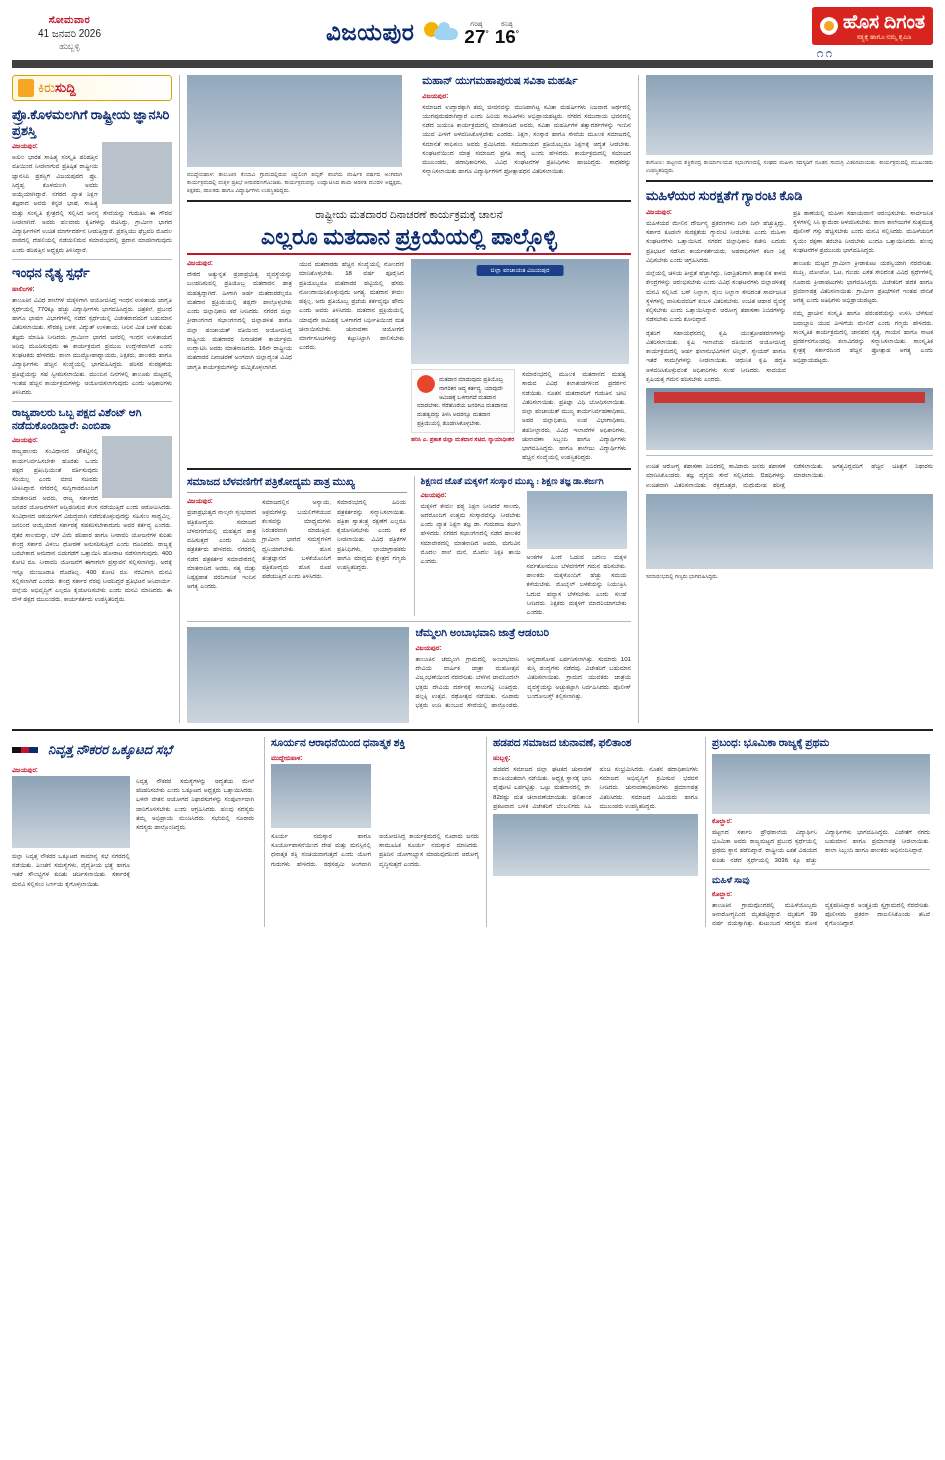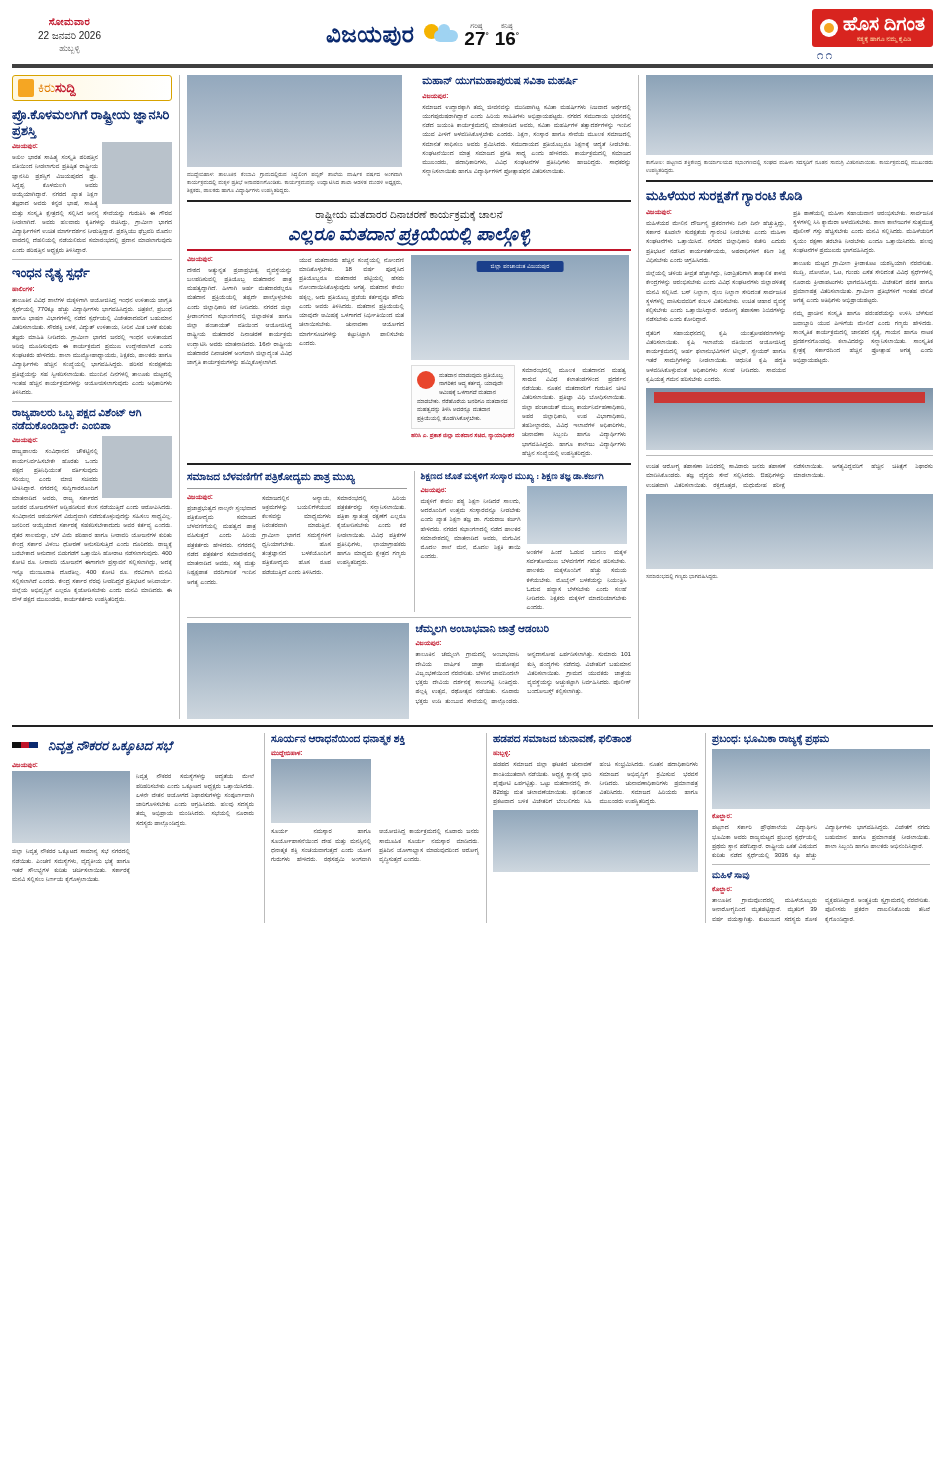--- a/index.html
+++ b/index.html
@@ -18,21 +18,21 @@
     padding: 10px 12px;
     position: relative;
     background: #fff;
   }
 
   
   .masthead {
     display: flex;
     align-items: center;
     justify-content: space-between;
-    border-bottom: 4px solid #404040;
+    border-bottom: 8px solid #404040;
     padding-bottom: 4px;
     height: 58px;
   }
   .mast-left { width: 115px; text-align:center; line-height:1.25; }
   .mast-day {
     color:#c0152a; font-weight:bold; font-size:10px; letter-spacing:.5px;
   }
   .mast-date { font-size:10px; color:#222; margin-top:1px; }
   .mast-city { font-size:8.5px; color:#555; margin-top:1px;}
   .mast-center { flex:1; display:flex; align-items:center; justify-content:center; gap:10px;}
@@ -75,21 +75,21 @@
     font-size: 6.1px;
     line-height: 1.52;
     text-align: justify;
     color: #1a1a1a;
     word-spacing:.2px;
   }
   h2.hd {
     font-family:"Liberation Serif", serif;
     font-weight:bold; color:#0b2a6f; margin:0 0 4px 0;
   }
-  .hd-lg { font-size:18px; line-height:1.15;font-style:italic; }
+  .hd-lg { font-size:22px; line-height:1.15; }
   .hd-md { font-size:13px; line-height:1.2; }
   .hd-sm { font-size:10.5px; line-height:1.2; }
   .hd-xs { font-size:9px; line-height:1.2; }
   .hd-black { color:#111; }
   .byline { font-size:6.4px; color:#c0152a; font-weight:bold; margin-bottom:2px;}
   .hr { border-top:1px solid #b9b9b9; margin:5px 0; }
   .hr-d { border-top:2px solid #222; margin:6px 0; }
 
   
   .photo { width:100%; background:#cfd6dd; position:relative; overflow:hidden; }
@@ -125,21 +125,21 @@
   .sec-head { display:flex; align-items:center; gap:5px; }
 </style>
 </head>
 <body>
 
 <div class="page">
 
   <div class="masthead">
     <div class="mast-left">
       <div class="mast-day">ಸೋಮವಾರ</div>
-      <div class="mast-date">22 ಜನವರಿ 2026</div>
+      <div class="mast-date">41 ಜನವರಿ 2026</div>
       <div class="mast-city">ಹುಬ್ಬಳ್ಳಿ</div>
     </div>
     <div class="mast-center">
       <div class="mast-title">ವಿಜಯಪುರ</div>
       <div class="wx">
         <div class="wx-icon">
           <div class="sun"></div>
             <div class="cloud"></div>
         </div>
         <div class="wx-item">

